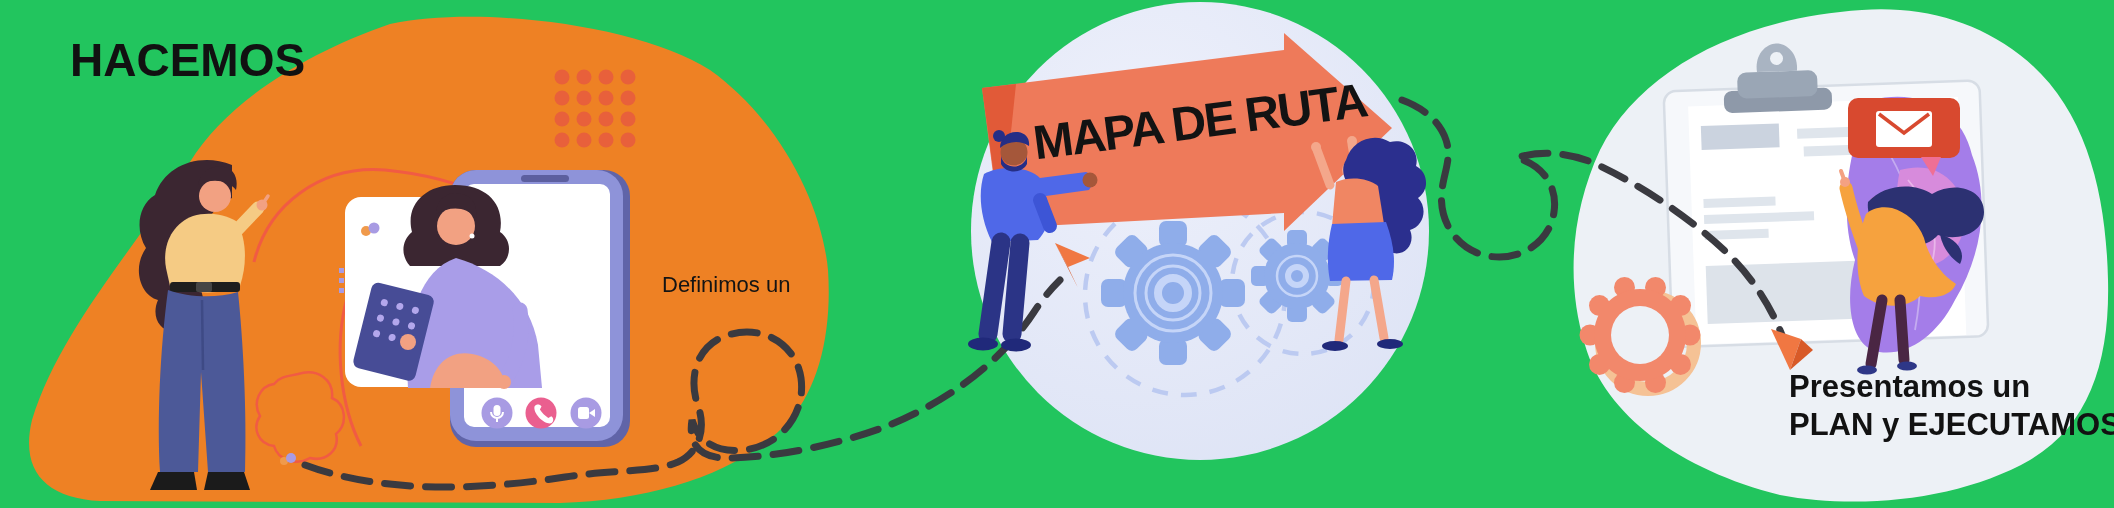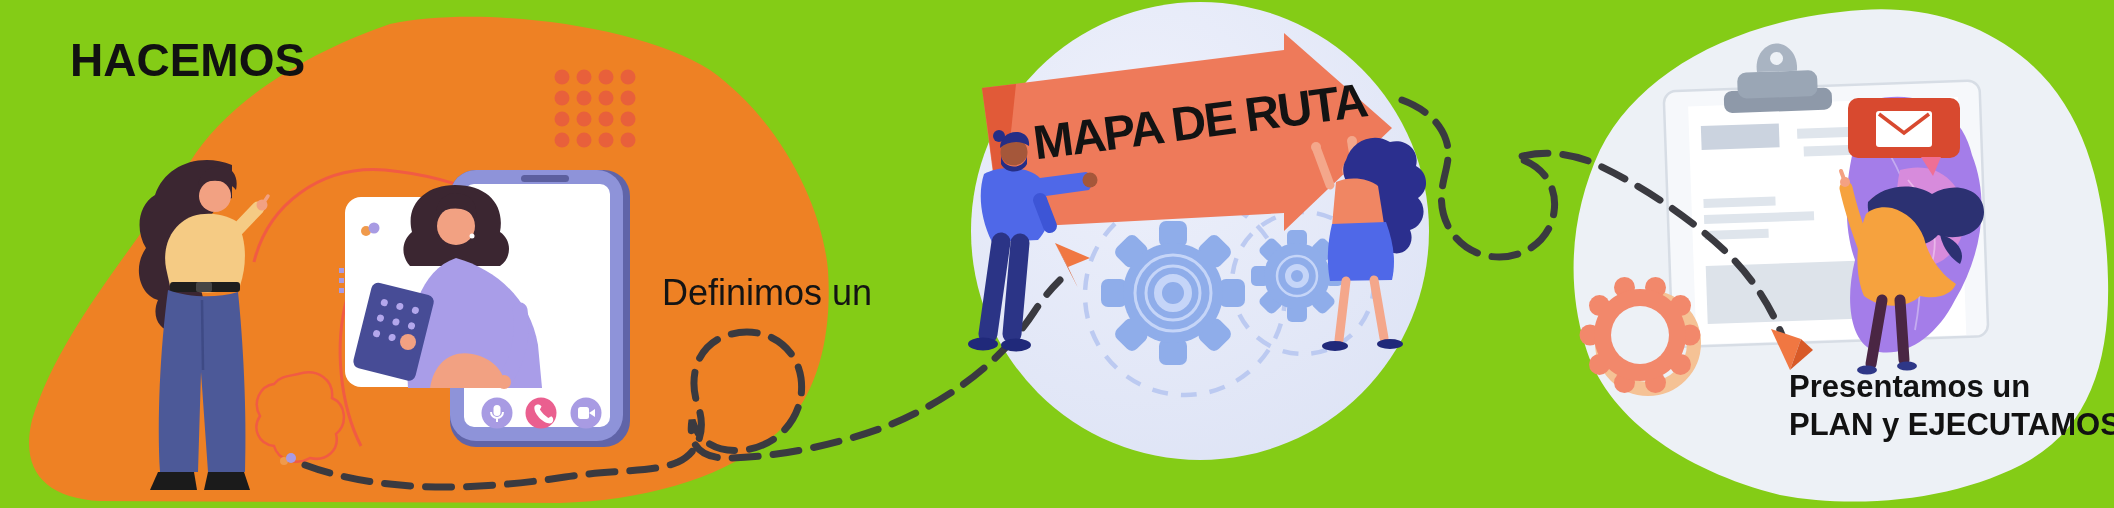--- a/index.html
+++ b/index.html
@@ -1,21 +1,21 @@
 <!DOCTYPE html>
 <html><head>
 <meta charset="utf-8">
 <style>
   html,body{margin:0;padding:0;background:#fff;font-family:"Liberation Sans",sans-serif;}
-  .stage{position:relative;width:2114px;height:508px;overflow:hidden;background:#84cc16;}
+  .stage{position:relative;width:2114px;height:508px;overflow:hidden;background:#22c55e;}
   .scene{position:absolute;left:0;top:0;width:2114px;height:508px;display:block;}
   .txt{position:absolute;color:#121212;white-space:nowrap;}
   .t-title{left:70px;top:34px;font-size:46px;font-weight:700;line-height:52px;color:#111;}
   .t-title span{display:block;}
-  .t-def{left:662px;top:272px;font-size:36px;font-weight:400;color:#141414;text-align:right;}
+  .t-def{left:662px;top:272px;font-size:22px;font-weight:400;color:#141414;text-align:right;}
   .t-sign{left:1030px;top:116px;font-size:48px;font-weight:700;letter-spacing:-2px;color:#131313;
           transform:rotate(-7.5deg);transform-origin:0 0;}
   .t-pres{left:1789px;top:368px;font-size:31px;font-weight:600;line-height:38px;color:#121212;}
   .t-pres span{display:block;}
 </style>
 </head>
 <body>
 
 <div class="stage">
 

